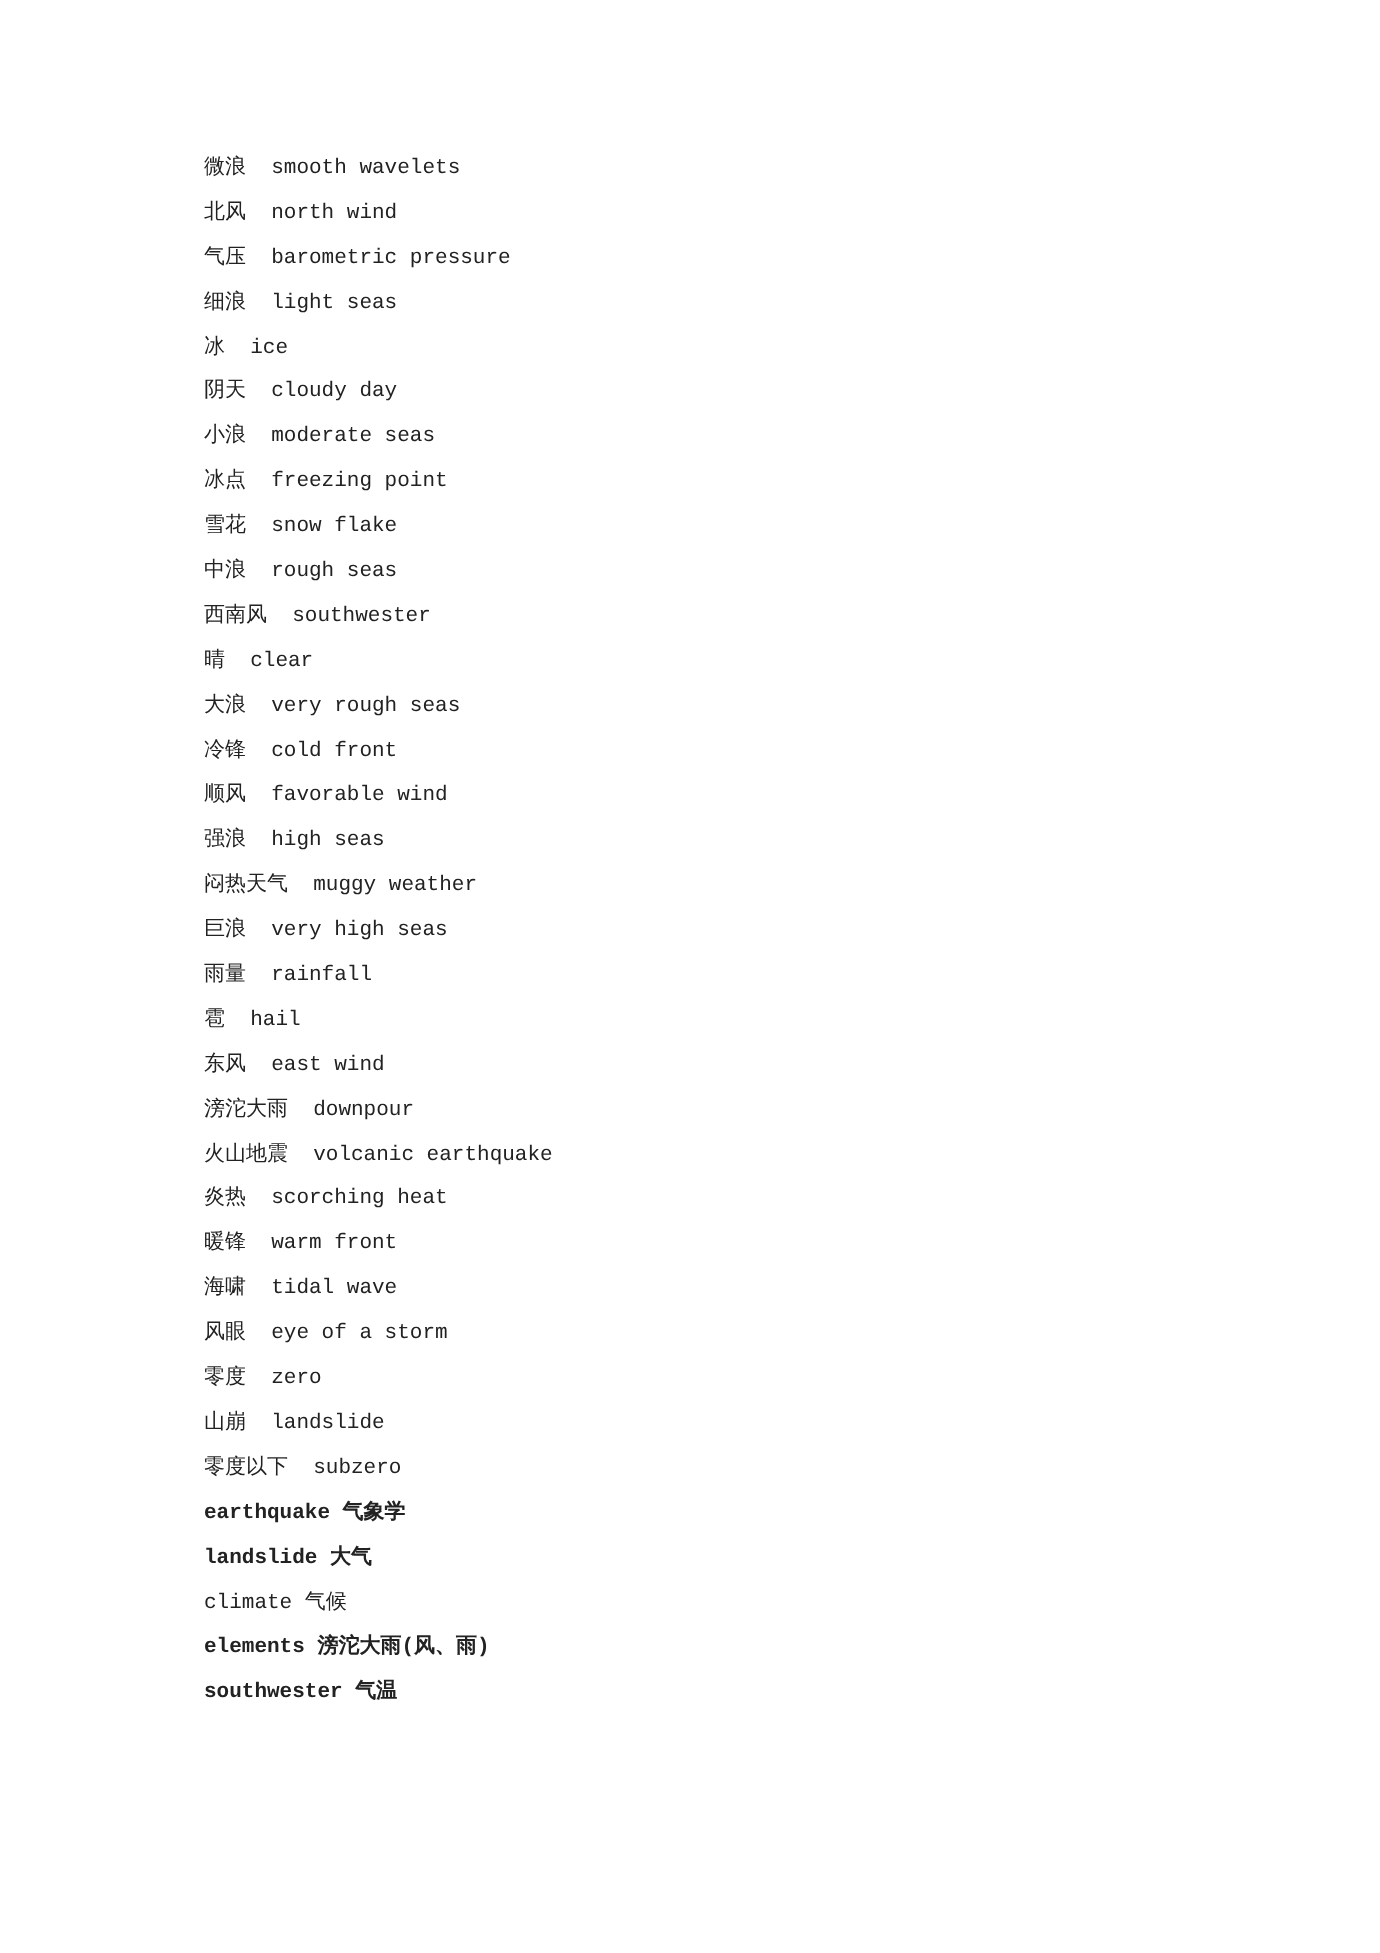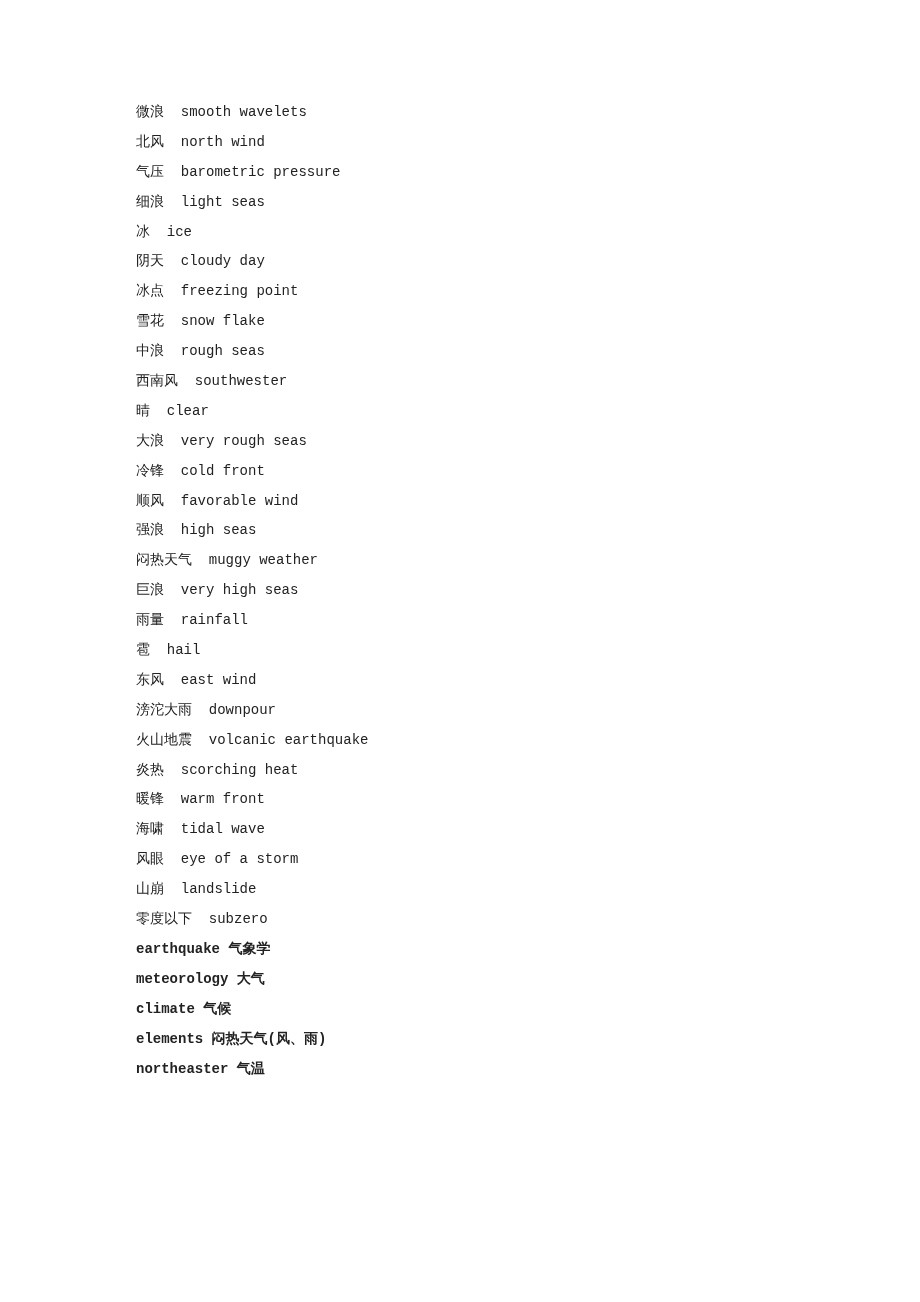--- a/index.html
+++ b/index.html
@@ -29,40 +29,42 @@
 </head>
 <body>
 
 <div class="vocab-list">
 <div class="vocab-item">微浪&nbsp; smooth wavelets</div>
     <div class="vocab-item">北风&nbsp; north wind</div>
     <div class="vocab-item">气压&nbsp; barometric pressure</div>
     <div class="vocab-item">细浪&nbsp; light seas</div>
     <div class="vocab-item">冰&nbsp; ice</div>
     <div class="vocab-item">阴天&nbsp; cloudy day</div>
+    <div class="vocab-item">小浪&nbsp; moderate seas</div>
     <div class="vocab-item">冰点&nbsp; freezing point</div>
     <div class="vocab-item">雪花&nbsp; snow flake</div>
     <div class="vocab-item">中浪&nbsp; rough seas</div>
     <div class="vocab-item">西南风&nbsp; southwester</div>
     <div class="vocab-item">晴&nbsp; clear</div>
     <div class="vocab-item">大浪&nbsp; very rough seas</div>
     <div class="vocab-item">冷锋&nbsp; cold front</div>
     <div class="vocab-item">顺风&nbsp; favorable wind</div>
     <div class="vocab-item">强浪&nbsp; high seas</div>
     <div class="vocab-item">闷热天气&nbsp; muggy weather</div>
     <div class="vocab-item">巨浪&nbsp; very high seas</div>
     <div class="vocab-item">雨量&nbsp; rainfall</div>
     <div class="vocab-item">雹&nbsp; hail</div>
     <div class="vocab-item">东风&nbsp; east wind</div>
     <div class="vocab-item">滂沱大雨&nbsp; downpour</div>
     <div class="vocab-item">火山地震&nbsp; volcanic earthquake</div>
     <div class="vocab-item">炎热&nbsp; scorching heat</div>
     <div class="vocab-item">暖锋&nbsp; warm front</div>
     <div class="vocab-item">海啸&nbsp; tidal wave</div>
     <div class="vocab-item">风眼&nbsp; eye of a storm</div>
+    <div class="vocab-item">零度&nbsp; zero</div>
     <div class="vocab-item">山崩&nbsp; landslide</div>
     <div class="vocab-item">零度以下&nbsp; subzero</div>
     <div class="vocab-item" style="font-weight: bold;">earthquake 气象学</div>
-    <div class="vocab-item" style="font-weight: bold;">meteorology 大气</div>
-    <div class="vocab-item" style="font-weight: bold;">climate 气候</div>
-    <div class="vocab-item" style="font-weight: bold;">elements 闷热天气(风、雨)</div>
-    <div class="vocab-item" style="font-weight: bold;">northeaster 气温</div>
+    <div class="vocab-item" style="font-weight: bold;">landslide 大气</div>
+    <div class="vocab-item" style="font-weight: normal;">climate 气候</div>
+    <div class="vocab-item" style="font-weight: bold;">elements 滂沱大雨(风、雨)</div>
+    <div class="vocab-item" style="font-weight: bold;">southwester 气温</div>
   </div>
 
 </body></html>

